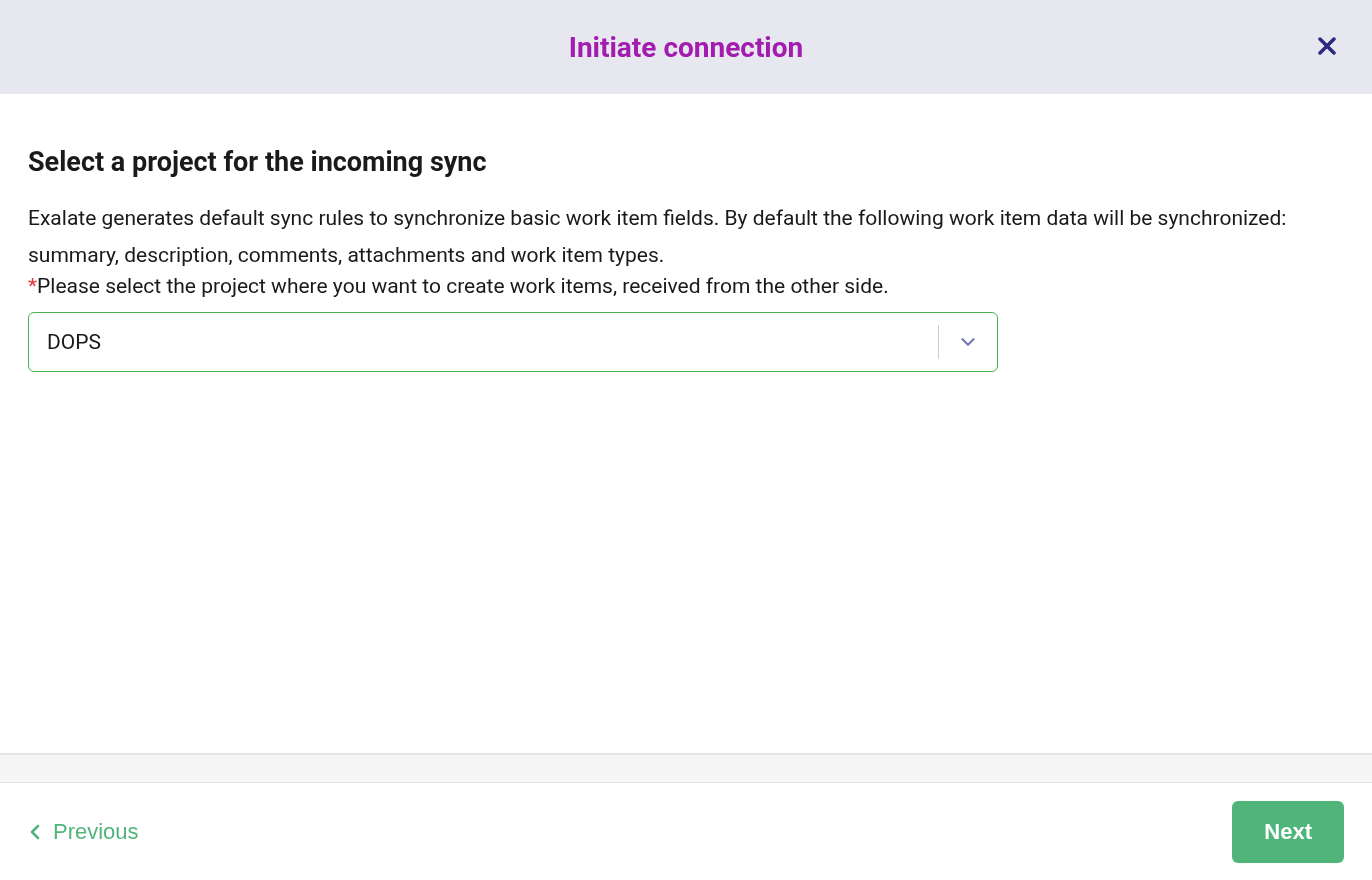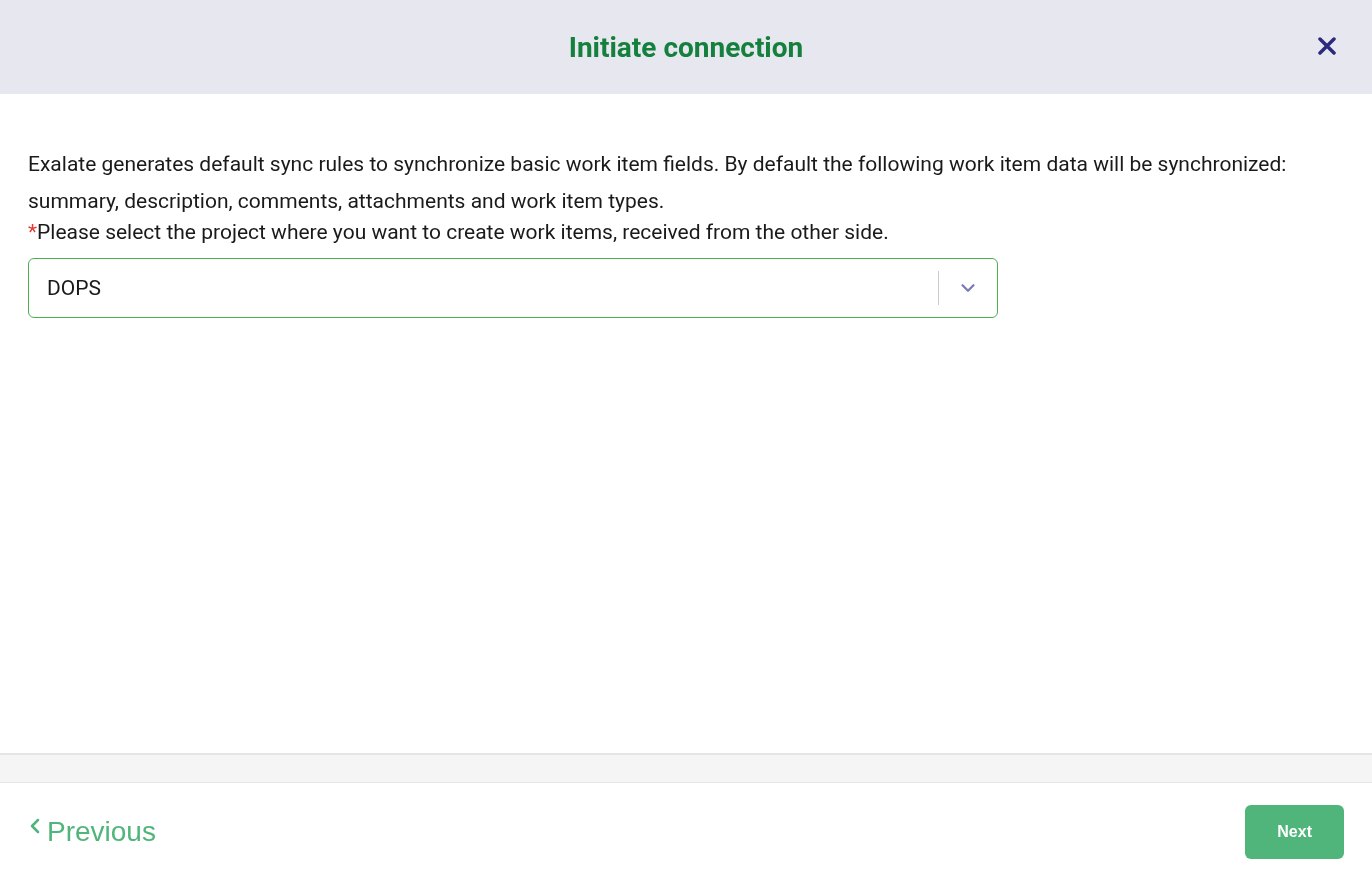--- a/index.html
+++ b/index.html
@@ -18,21 +18,21 @@
     }
     .header {
       background: #e7e7f0;
       height: 94px;
       display: flex;
       align-items: center;
       justify-content: center;
       position: relative;
     }
     .header-title {
-      color: #15803d;
+      color: #a21caf;
       font-size: 28px;
       font-weight: 700;
     }
     .close-btn {
       position: absolute;
       right: 28px;
       top: 50%;
       transform: translateY(-50%);
       background: none;
       border: none;
@@ -109,36 +109,36 @@
       display: flex;
       align-items: center;
       justify-content: space-between;
       padding: 0 28px;
       border-top: 1px solid #e5e5e5;
     }
     .prev-btn {
       background: none;
       border: none;
       color: #50b57a;
-      font-size: 28px;
+      font-size: 22px;
       font-weight: 500;
       cursor: pointer;
       display: flex;
-      align-items: flex-start;
-      gap: 5px;
+      align-items: center;
+      gap: 11px;
     }
     .prev-chevron {
       display: inline-flex;
       align-items: center;
     }
     .next-btn {
       background: #50b57a;
       border: none;
       color: #ffffff;
-      font-size: 16px;
+      font-size: 22px;
       font-weight: 600;
       padding: 18px 32px;
       border-radius: 6px;
       cursor: pointer;
     }
     .footer-top-gap {
       height: 28px;
       background: #f5f5f5;
       border-top: 1px solid #e5e5e5;
     }
@@ -151,20 +151,21 @@
   <button class="close-btn">
     <span>
       <svg width="18" height="18" viewBox="0 0 18 18" fill="none">
         <path d="M2 2 L16 16 M16 2 L2 16" stroke="currentColor" stroke-width="3.5" stroke-linecap="round"></path>
       </svg>
     </span>
   </button>
 </div>
 
 <div class="content">
+  <h2 class="section-title">Select a project for the incoming sync</h2>
   <p class="section-description">Exalate generates default sync rules to synchronize basic work item fields. By default the following work item data will be synchronized: summary, description, comments, attachments and work item types.</p>
   <div class="field-label">
     <span class="required-mark">*</span><span>Please select the project where you want to create work items, received from the other side.</span>
   </div>
   <div class="select-wrapper">
     <div class="select-input">
       <span class="select-value">DOPS</span>
       <span class="select-divider"></span>
       <span class="chevron-icon">
         <svg width="22" height="22" viewBox="0 0 24 24" fill="none">

